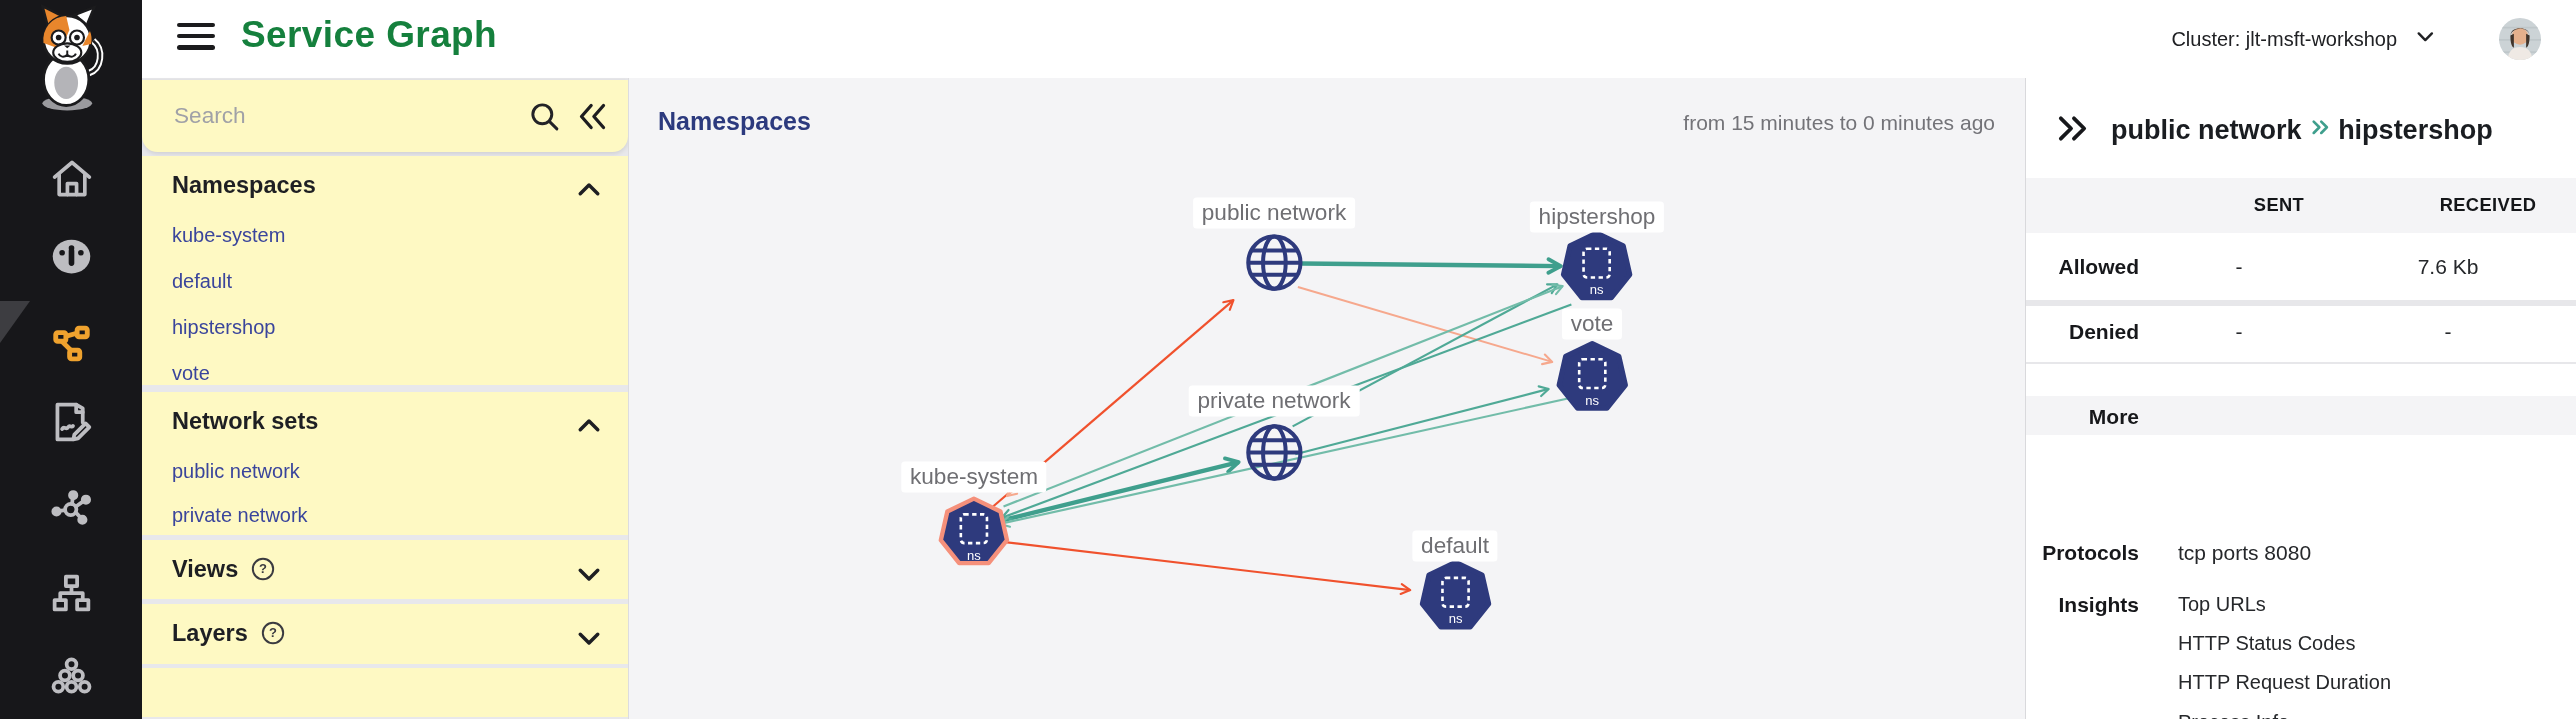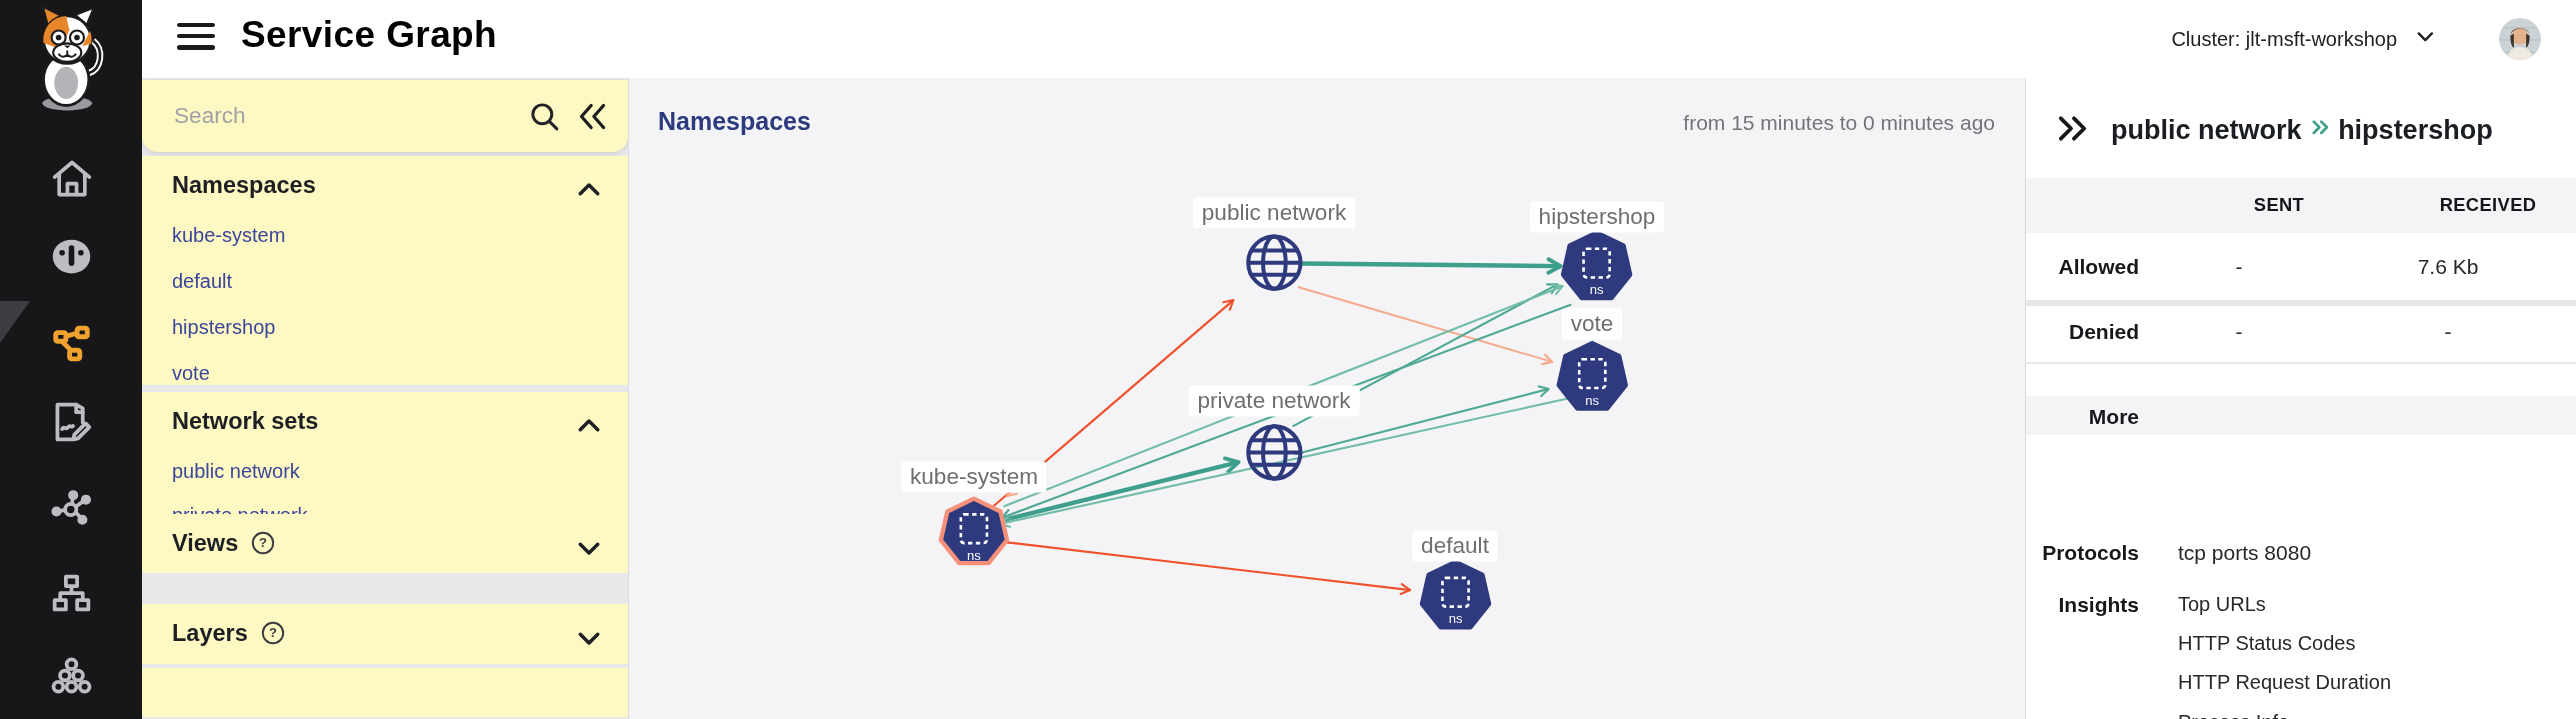--- a/index.html
+++ b/index.html
@@ -11,36 +11,36 @@
   
   .rail { position:absolute; left:0; top:0; width:142px; height:719px; background:#17171a; z-index:5; }
   .rail-logo { position:absolute; left:19px; top:3.5px; }
   .rail-notch { position:absolute; left:0; top:301px; width:30px; height:42px; background:#3d3d41;
     clip-path:polygon(0 0,100% 0,0 100%); }
   .rail-item { position:absolute; left:49px; width:45px; height:45px; display:flex; align-items:center; justify-content:center; cursor:pointer; }
   
   .header { position:absolute; left:142px; top:0; width:2434px; height:78px; background:#fff; }
   .hamburger { position:absolute; left:35px; top:22.6px; width:38px; height:33px; cursor:pointer; }
   .hamburger span { display:block; height:4.4px; background:#1b1b1d; border-radius:2.6px; margin-bottom:7px; }
-  .app-title { position:absolute; left:99px; top:14px; font-size:37px; font-weight:800; color:#000000; letter-spacing:0.4px; }
+  .app-title { position:absolute; left:99px; top:14px; font-size:37px; font-weight:800; color:#15803d; letter-spacing:0.4px; }
   .cluster { position:absolute; right:139px; top:0; height:78px; display:flex; align-items:center; gap:17.4px;
     font-size:20px; color:#202124; cursor:pointer; }
   .avatar { position:absolute; right:35px; top:18.3px; width:42px; height:42px; border-radius:50%; overflow:hidden; cursor:pointer; }
   
   .left-panel { position:absolute; left:142px; top:78px; width:486px; height:641px; background:#e8e8eb; }
   .card { position:absolute; left:0; width:486px; background:#fef9c3; }
   .search-card { top:1.7px; height:72px; border-radius:0 0 15.7px 15.7px; box-shadow:0 1.7px 4.4px rgba(0,0,0,0.10); }
   .search-input { position:absolute; left:30px; top:17.4px; width:331px; height:38px; border:none; outline:none;
     font-size:22.6px; font-family:"Liberation Sans",sans-serif; color:#3a3a3e; background:transparent; }
   .search-input::placeholder { color:#a0a1a7; }
   .search-icon { position:absolute; right:66px; top:19px; }
   .collapse-left-icon { position:absolute; right:19px; top:20px; cursor:pointer; }
   .sec-ns { top:78px; height:229px; }
   .sec-nets { top:314px; height:143px;text-decoration:underline; }
-  .sec-views { top:436px; height:59px; }
+  .sec-views { top:462px; height:59px; }
   .sec-layers { top:526px; height:60px;padding-left:23px; }
   .sec-empty { top:590px; height:49px; }
   .sec-header { position:absolute; left:30px; top:15.7px; font-size:23.5px; font-weight:700; color:#1e1f23; display:flex; align-items:center; gap:12.2px; cursor:pointer; }
   .sec-chevron { position:absolute; right:24.4px; top:19px; cursor:pointer; }
   .nav-list { position:absolute; left:30px; top:68px; }
   .nav-link { font-size:20px; color:#3a459c; height:46px; line-height:22.6px; cursor:pointer; }
   .sec-nets .nav-list { top:68px; }
   .sec-nets .nav-link { height:44px; }
   .help-icon { display:inline-flex; cursor:pointer; }
   

